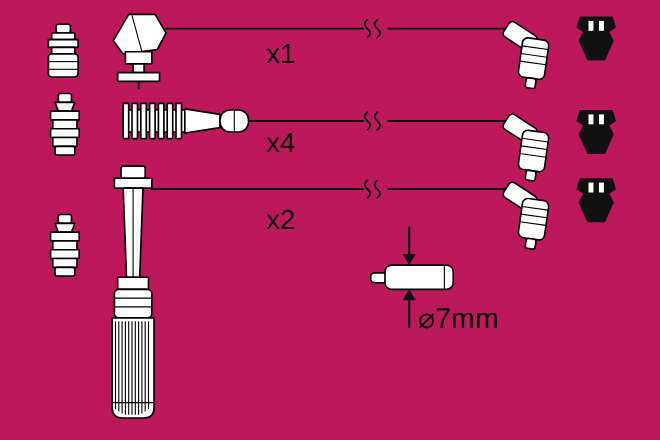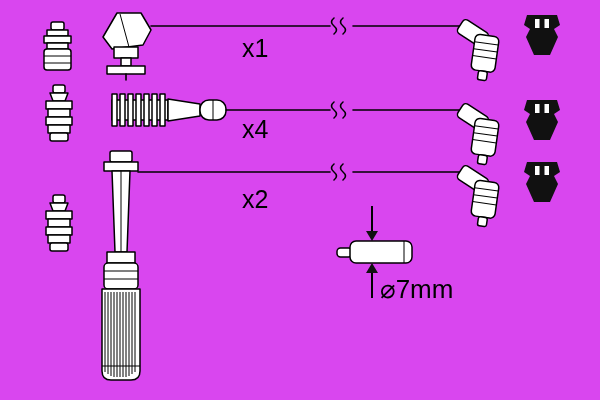--- a/index.html
+++ b/index.html
@@ -1,16 +1,16 @@
 <!DOCTYPE html>
 <html><head>
 <meta charset="utf-8">
 <style>
   html,body{margin:0;padding:0;background:#fff}
-  .stage{position:relative;width:600px;height:400px;background:#d946ef;overflow:hidden;
+  .stage{position:relative;width:600px;height:400px;background:#be185d;overflow:hidden;
          font-family:"Liberation Sans",sans-serif}
   
   .s  {stroke:#000;stroke-width:1.5;fill:#fff;stroke-linejoin:round}
   .l  {stroke:#000;stroke-width:1.6;fill:none;stroke-linecap:round}
   .l2 {stroke:#000;stroke-width:2;fill:none}
   .thin{stroke:#000;stroke-width:1;fill:none}
   .b  {fill:#111;stroke:none}
   .w  {fill:#fff;stroke:none}
   .lbl{font-family:"Liberation Sans",sans-serif;font-size:25px;fill:#000}
 </style>

